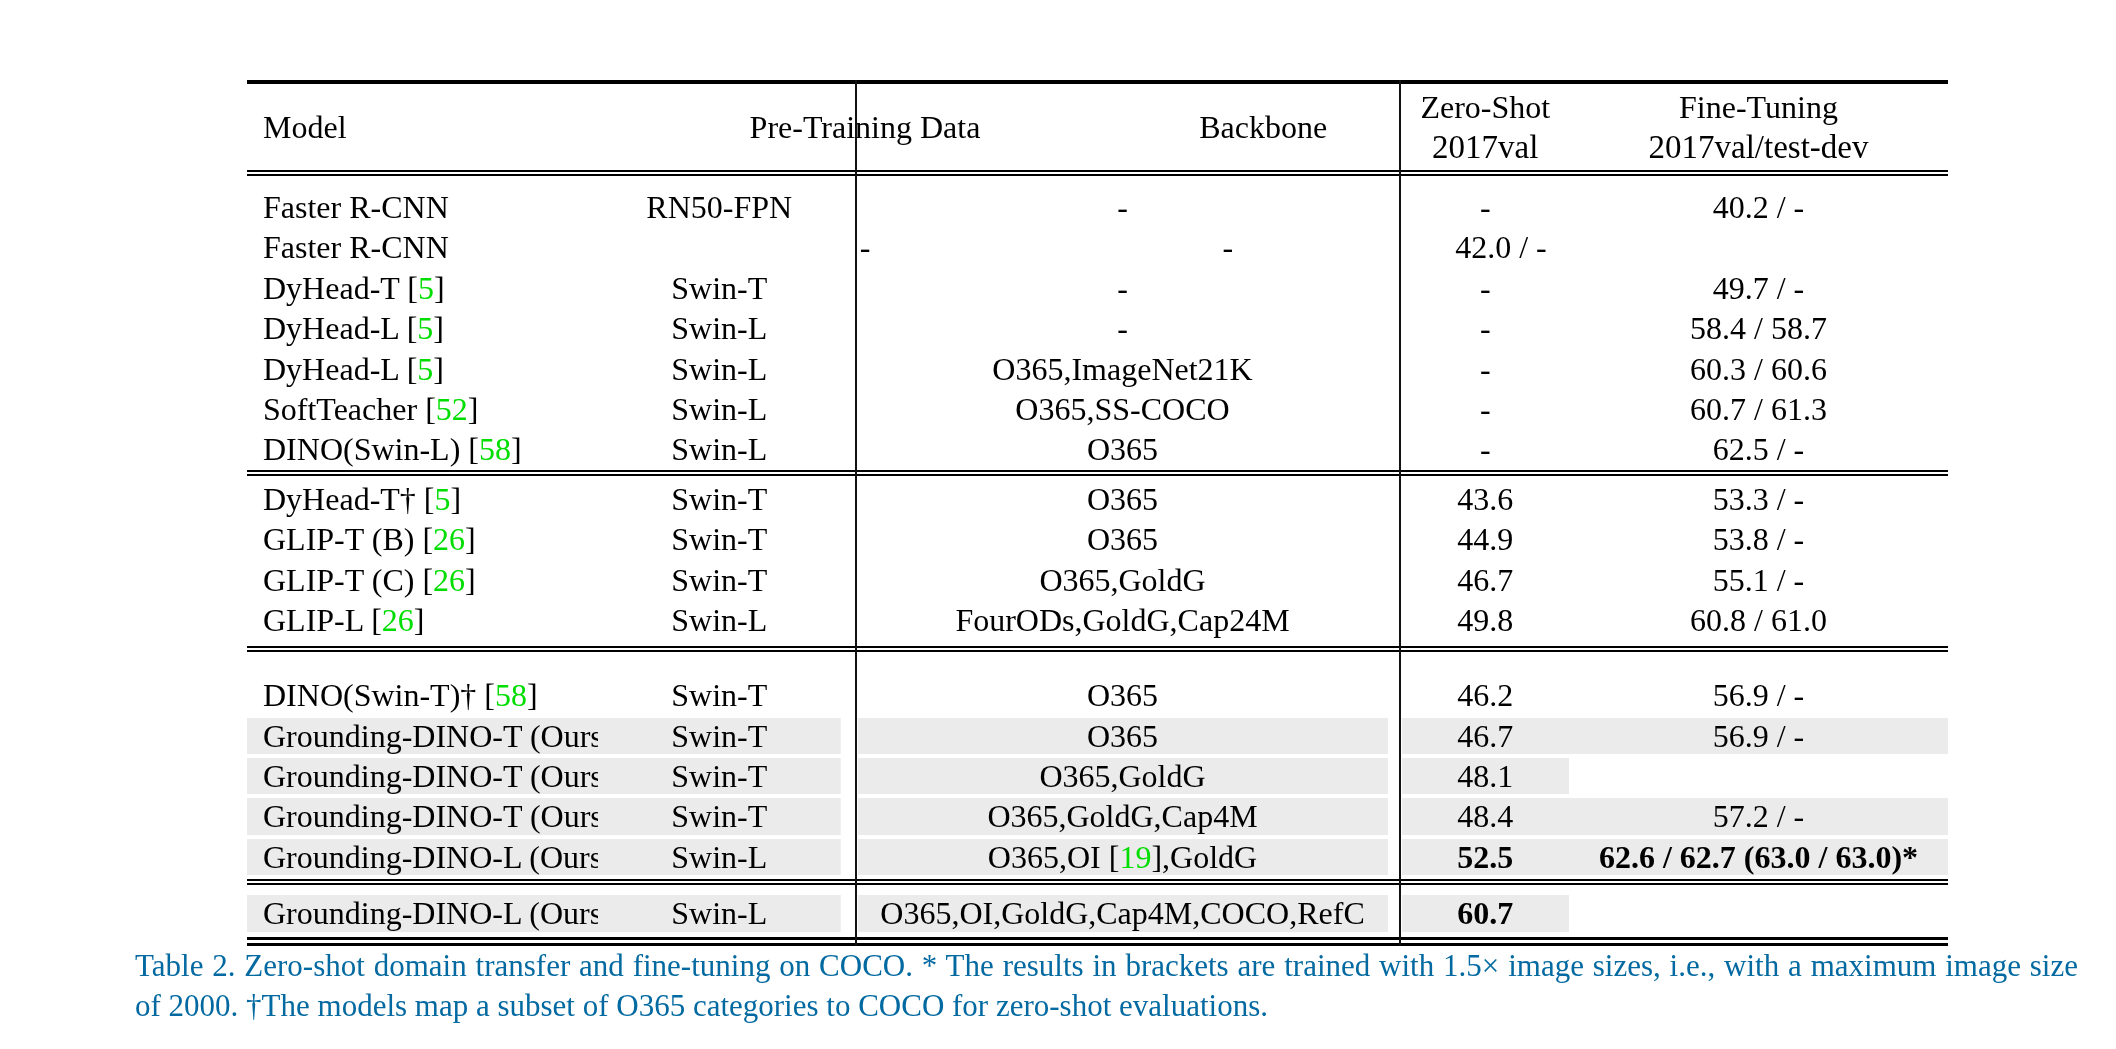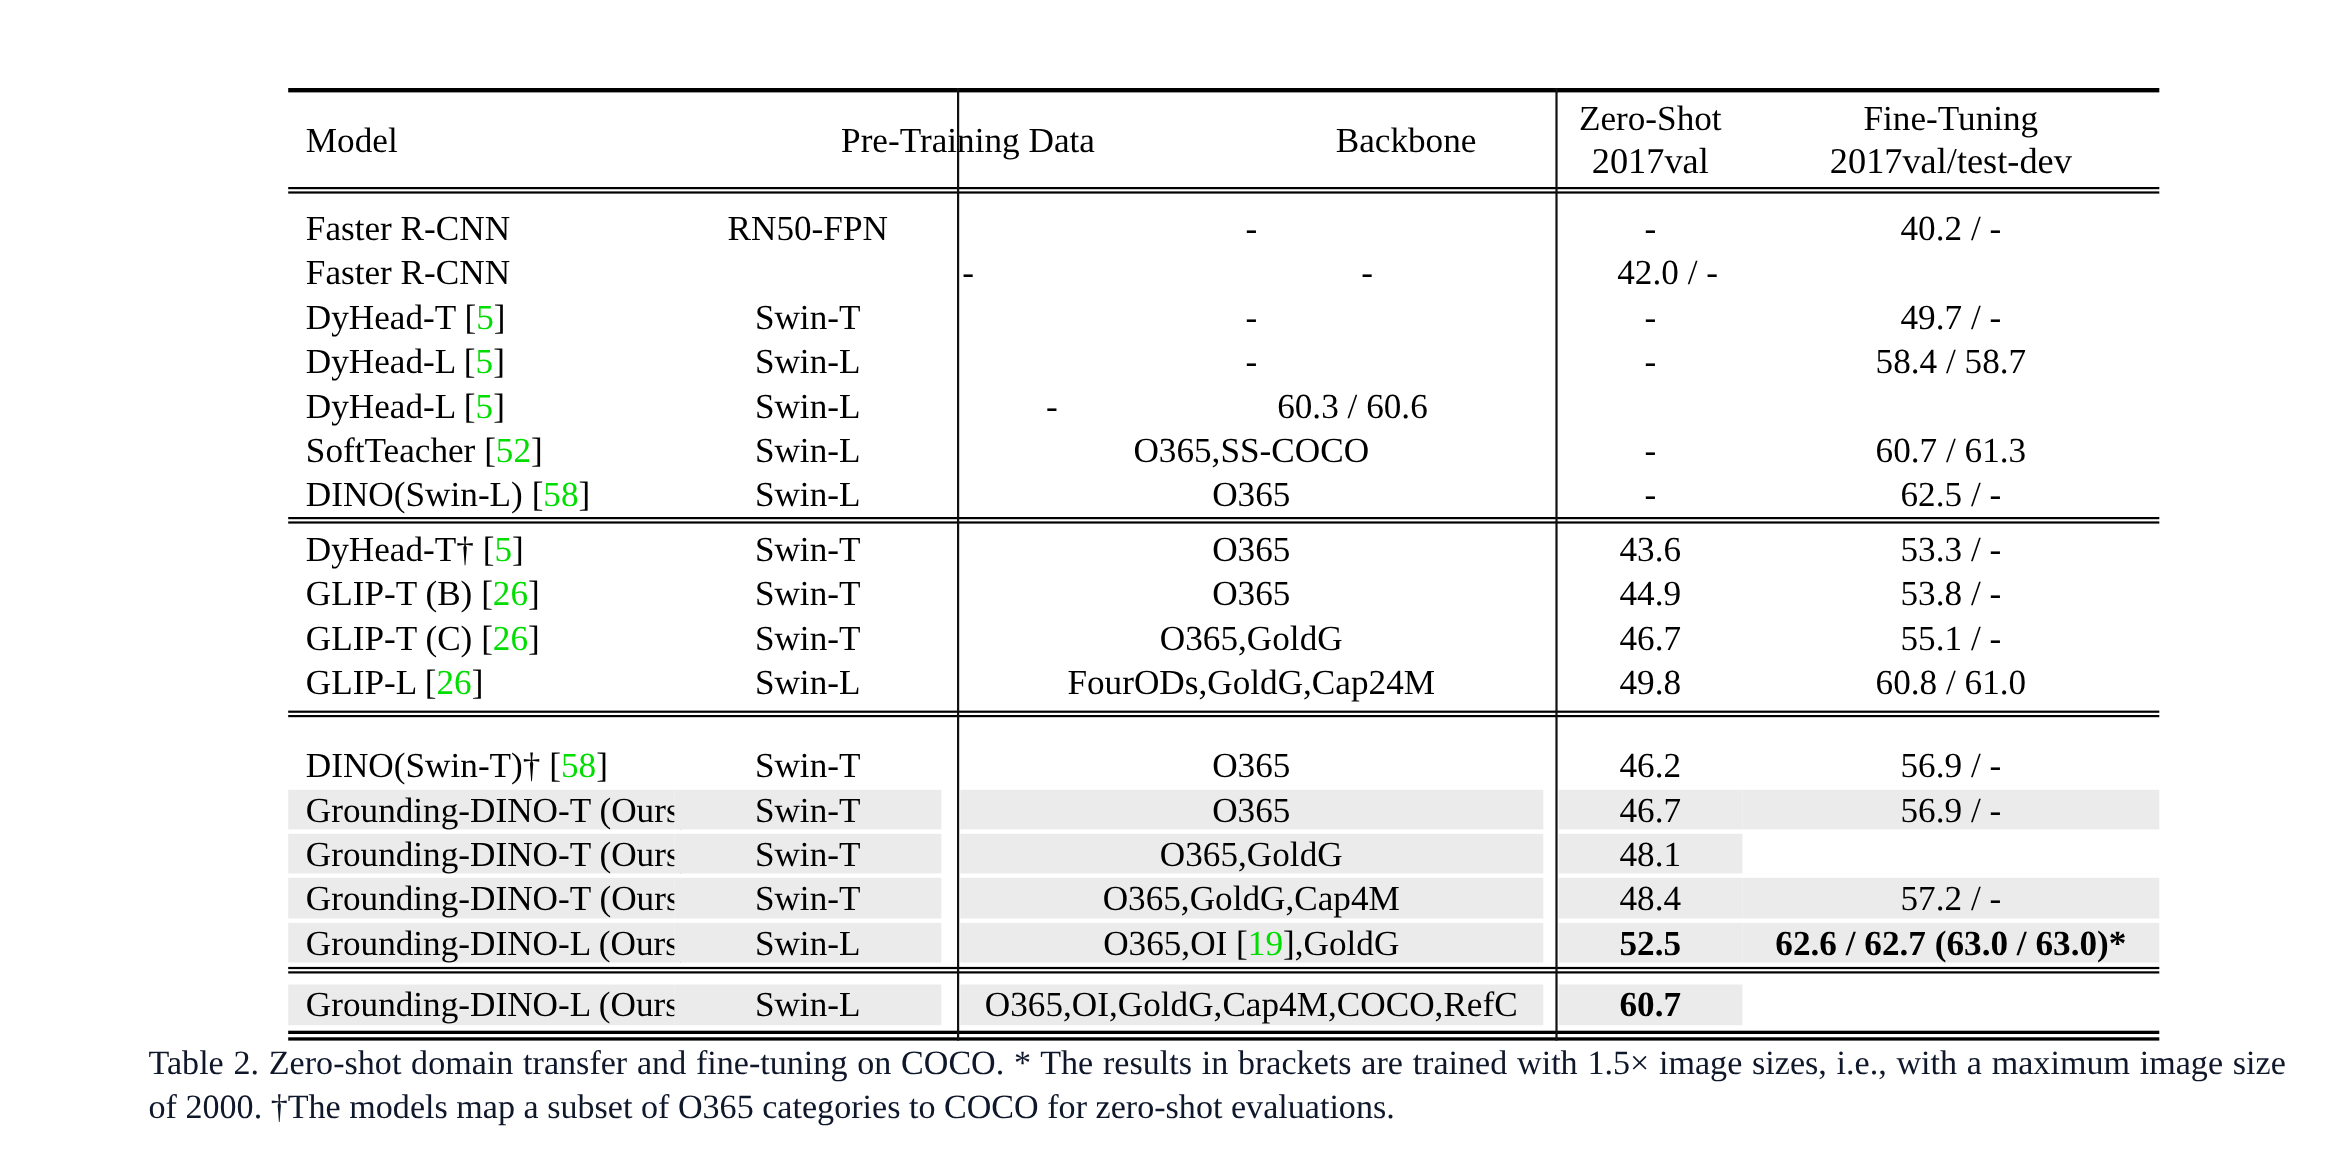--- a/index.html
+++ b/index.html
@@ -1,20 +1,20 @@
 <!DOCTYPE html>
 <html><head>
 <meta charset="utf-8">
 <style>
   html,body{margin:0;padding:0;background:#ffffff;}
   body{width:2116px;height:1049px;position:relative;overflow:hidden;
        font-family:"Liberation Serif","DejaVu Serif",serif;color:#000;}
 
   
-  .tablewrap{position:absolute;left:262px;top:80px;width:1701px;}
+  .tablewrap{position:absolute;left:247px;top:80px;width:1701px;}
 
   .rule-top{height:4px;background:#000;}
   .dbl{height:6px;border-top:2.2px solid #000;border-bottom:2.2px solid #000;box-sizing:border-box;background:#fff;}
   .dbl-thick{height:9px;border-top:3.2px solid #000;border-bottom:3.2px solid #000;box-sizing:border-box;background:#fff;}
 
   
   .vline{position:absolute;top:0;bottom:0;width:2.5px;background:#111;}
   .vline1{left:607.5px;}
   .vline2{left:1151.5px;}
 
@@ -44,21 +44,21 @@
   .c5{width:379px;text-align:center;}
 
   .trow.gray .cell{background:linear-gradient(#ebebeb,#ebebeb) center/100% calc(100% - 4px) no-repeat;}
   .trow.boldrow .c4,.trow.boldrow .c5{font-weight:bold;}
 
   .cite{color:#00dd00;}
   .bracket{color:#000;}
 
   
   .caption{position:absolute;left:135px;top:946px;width:1943px;
-           font-size:31px;line-height:39.5px;text-align:justify;color:#0f172a;}
+           font-size:31px;line-height:39.5px;text-align:justify;color:#0369a1;}
 </style>
 </head>
 <body>
 
 <div class="tablewrap">
   <div class="vline vline1"></div>
   <div class="vline vline2"></div>
 
   <div class="rule-top"></div>
 
@@ -110,20 +110,21 @@
       <div class="trow">
         <div class="cell c1"><span>DyHead-L </span><span class="bracket">[</span><span class="cite">5</span><span class="bracket">]</span></div>
         <div class="cell c2">Swin-L</div>
         <div class="cell c3"><span>-</span></div>
         <div class="cell c4">-</div>
         <div class="cell c5">58.4 / 58.7</div>
       </div>
       <div class="trow">
         <div class="cell c1"><span>DyHead-L </span><span class="bracket">[</span><span class="cite">5</span><span class="bracket">]</span></div>
         <div class="cell c2">Swin-L</div>
+        <div class="cell c3"><span>O365,ImageNet21K</span></div>
         <div class="cell c4">-</div>
         <div class="cell c5">60.3 / 60.6</div>
       </div>
       <div class="trow">
         <div class="cell c1"><span>SoftTeacher </span><span class="bracket">[</span><span class="cite">52</span><span class="bracket">]</span></div>
         <div class="cell c2">Swin-L</div>
         <div class="cell c3"><span>O365,SS-COCO</span></div>
         <div class="cell c4">-</div>
         <div class="cell c5">60.7 / 61.3</div>
       </div>

